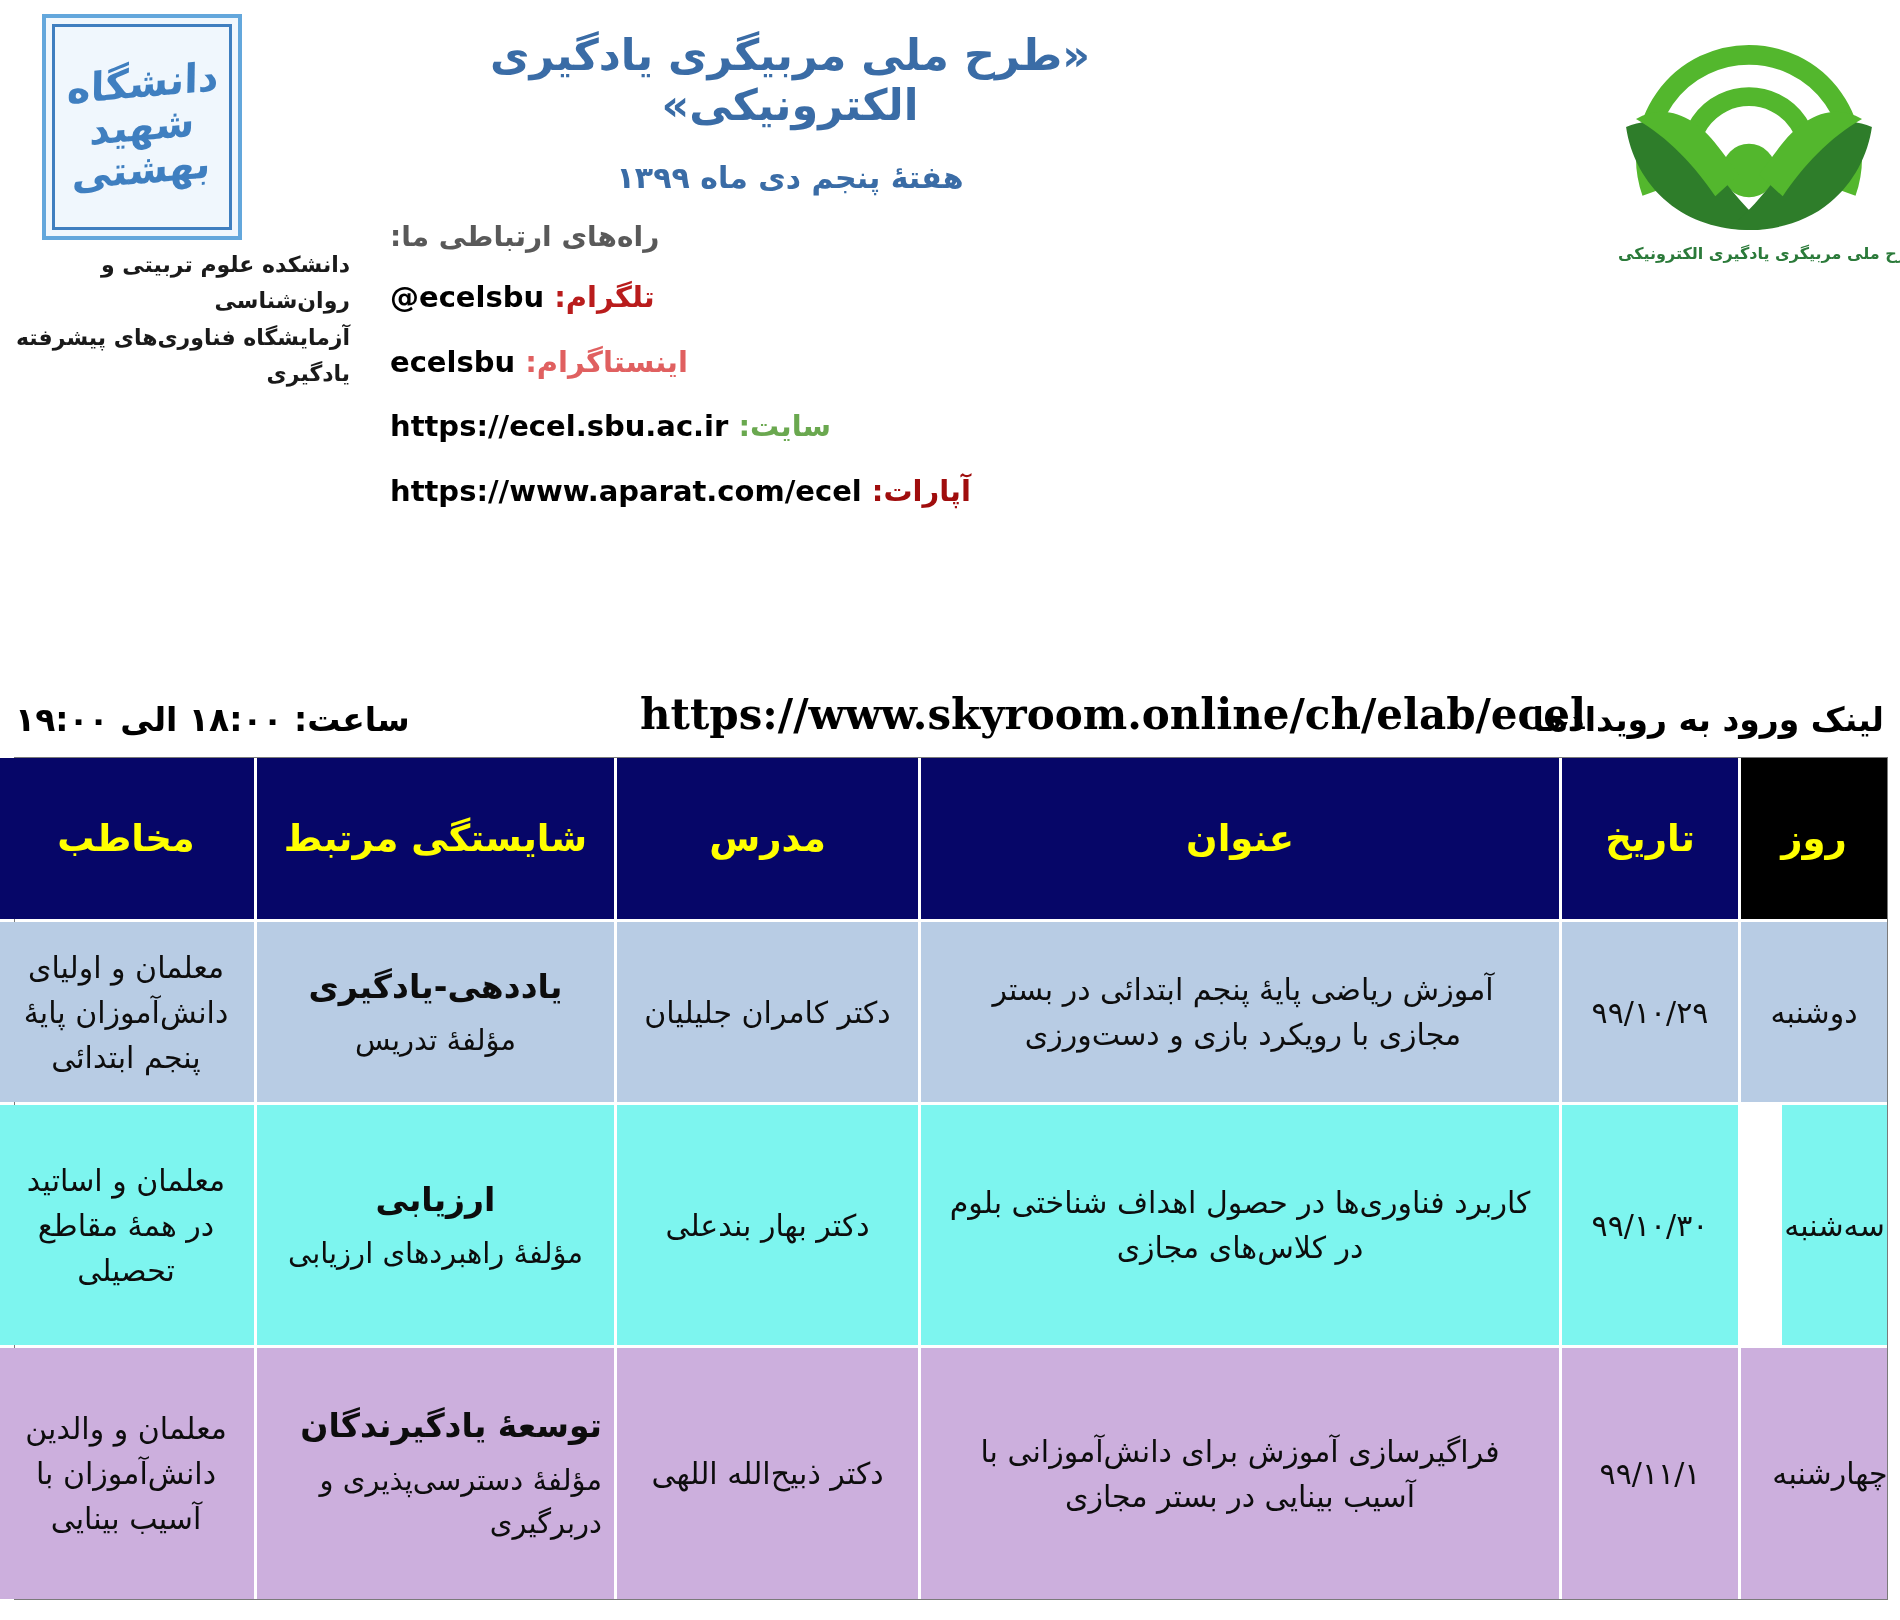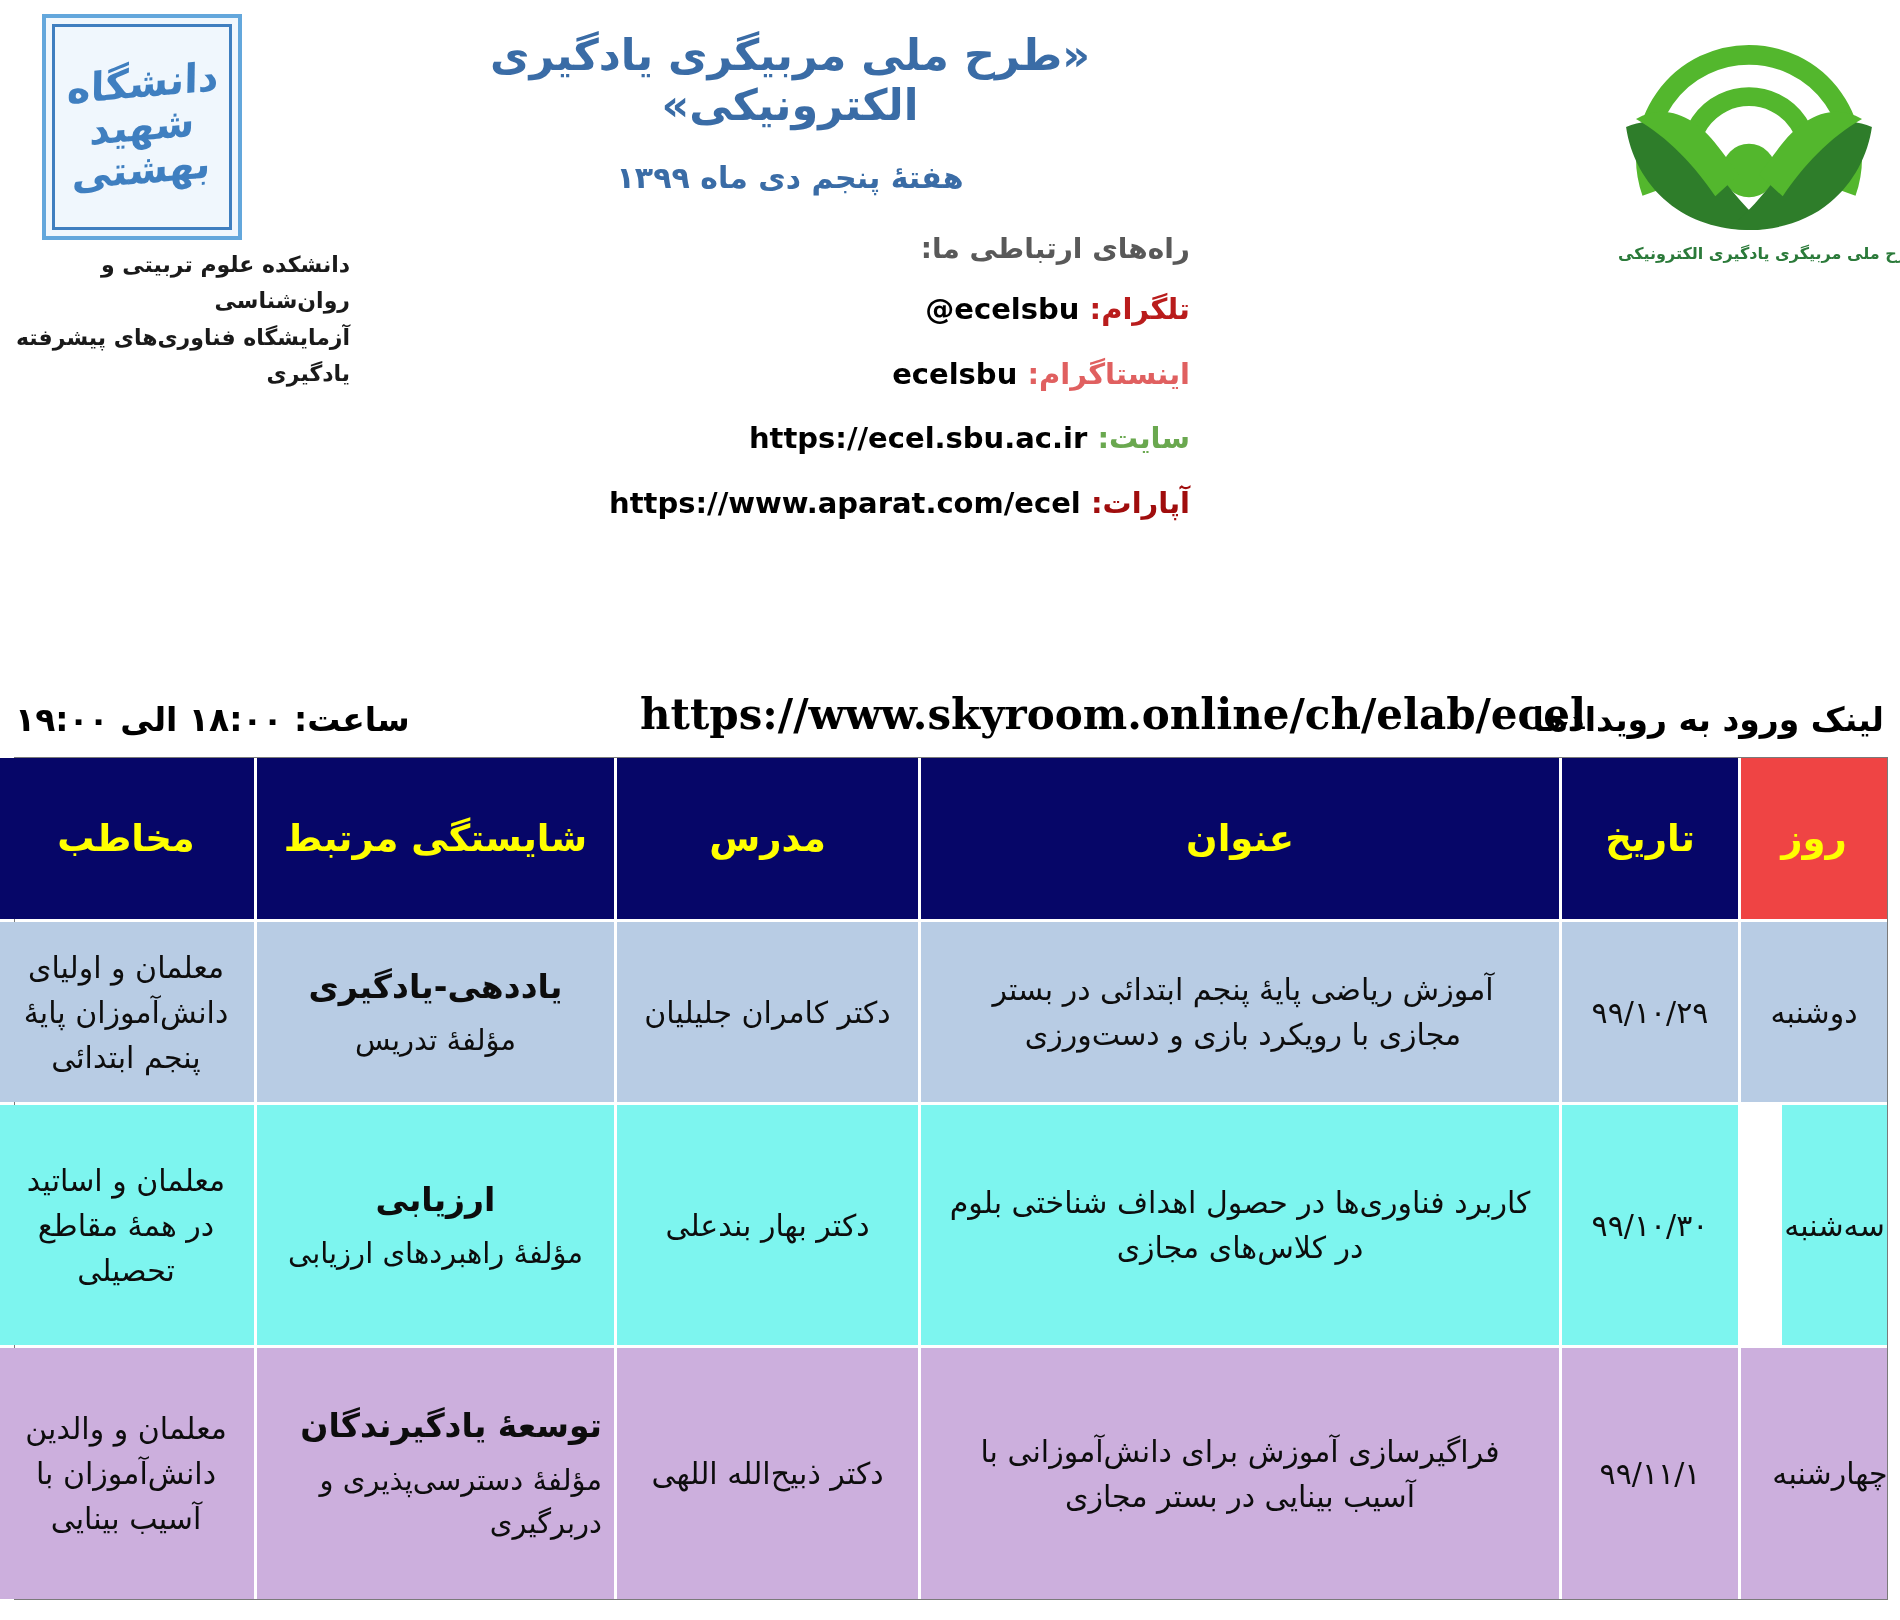--- a/index.html
+++ b/index.html
@@ -14,21 +14,21 @@
                   display:flex;align-items:center;justify-content:center;overflow:hidden}
   .sbu-cal{color:#3f7fc0;font-weight:bold;font-size:40px;line-height:1.08;text-align:center;
            width:160px;transform:rotate(-5deg) skewX(-6deg)}
   .sbu-lines{position:absolute;left:8px;top:247px;width:342px;text-align:right;
              font-size:22px;font-weight:bold;line-height:1.65;direction:rtl;color:#1a1a1a}
 
   
   .title-block{position:absolute;left:390px;top:30px;width:800px;text-align:center;direction:rtl}
   .main-title{font-size:43px;font-weight:bold}
   .subtitle{margin-top:30px;font-size:30px;font-weight:bold}
-  .contact{position:absolute;left:390px;top:232px;width:800px;text-align:right;direction:rtl}
+  .contact{position:absolute;left:390px;top:220px;width:800px;text-align:left;direction:rtl}
   .contact-heading{color:#595959;font-size:28px;font-weight:bold;margin-bottom:26px}
   .contact-line{font-size:29px;font-weight:bold;margin-bottom:27px;line-height:1.3}
   .cvalue{direction:ltr;unicode-bidi:isolate;display:inline-block;color:#000}
 
   
   .program-logo{position:absolute;left:1618px;top:10px;width:262px;text-align:center}
   .program-caption{color:#2b7a3a;font-size:16px;font-weight:bold;white-space:nowrap;margin-top:2px}
 
   
   .events-time{position:absolute;left:15px;top:700px;font-size:33px;font-weight:bold;direction:rtl;color:#000}
@@ -104,21 +104,21 @@
     </svg>
     <div class="program-caption">طرح ملی مربیگری یادگیری الکترونیکی</div>
   </div>
 
   <div class="events-time">ساعت: ۱۸:۰۰ الی ۱۹:۰۰</div>
   <div class="events-url">https://www.skyroom.online/ch/elab/ecel</div>
   <div class="events-label">لینک ورود به رویدادها</div>
 
   <div class="table">
 
-    <div class="cell th" style="background: #ef4444; color: rgb(255, 255, 0);">روز</div>
+    <div class="cell th" style="background: #000000; color: rgb(255, 255, 0);">روز</div>
     <div class="cell th" style="background: rgb(6, 6, 104); color: rgb(255, 255, 0);">تاریخ</div>
     <div class="cell th" style="background: rgb(6, 6, 104); color: rgb(255, 255, 0);">عنوان</div>
     <div class="cell th" style="background: rgb(6, 6, 104); color: rgb(255, 255, 0);">مدرس</div>
     <div class="cell th" style="background: rgb(6, 6, 104); color: rgb(255, 255, 0);">شایستگی مرتبط</div>
     <div class="cell th" style="background: rgb(6, 6, 104); color: rgb(255, 255, 0);">مخاطب</div>
 
     <div class="cell" style="background: rgb(184, 204, 228);">دوشنبه</div>
     <div class="cell" style="background: rgb(184, 204, 228);">۹۹/۱۰/۲۹</div>
     <div class="cell c-title" style="background: rgb(184, 204, 228); padding-left: 32px;">آموزش ریاضی پایۀ پنجم ابتدائی در بستر مجازی با رویکرد بازی و دست‌ورزی</div>
     <div class="cell" style="background: rgb(184, 204, 228);">دکتر کامران جلیلیان</div>

